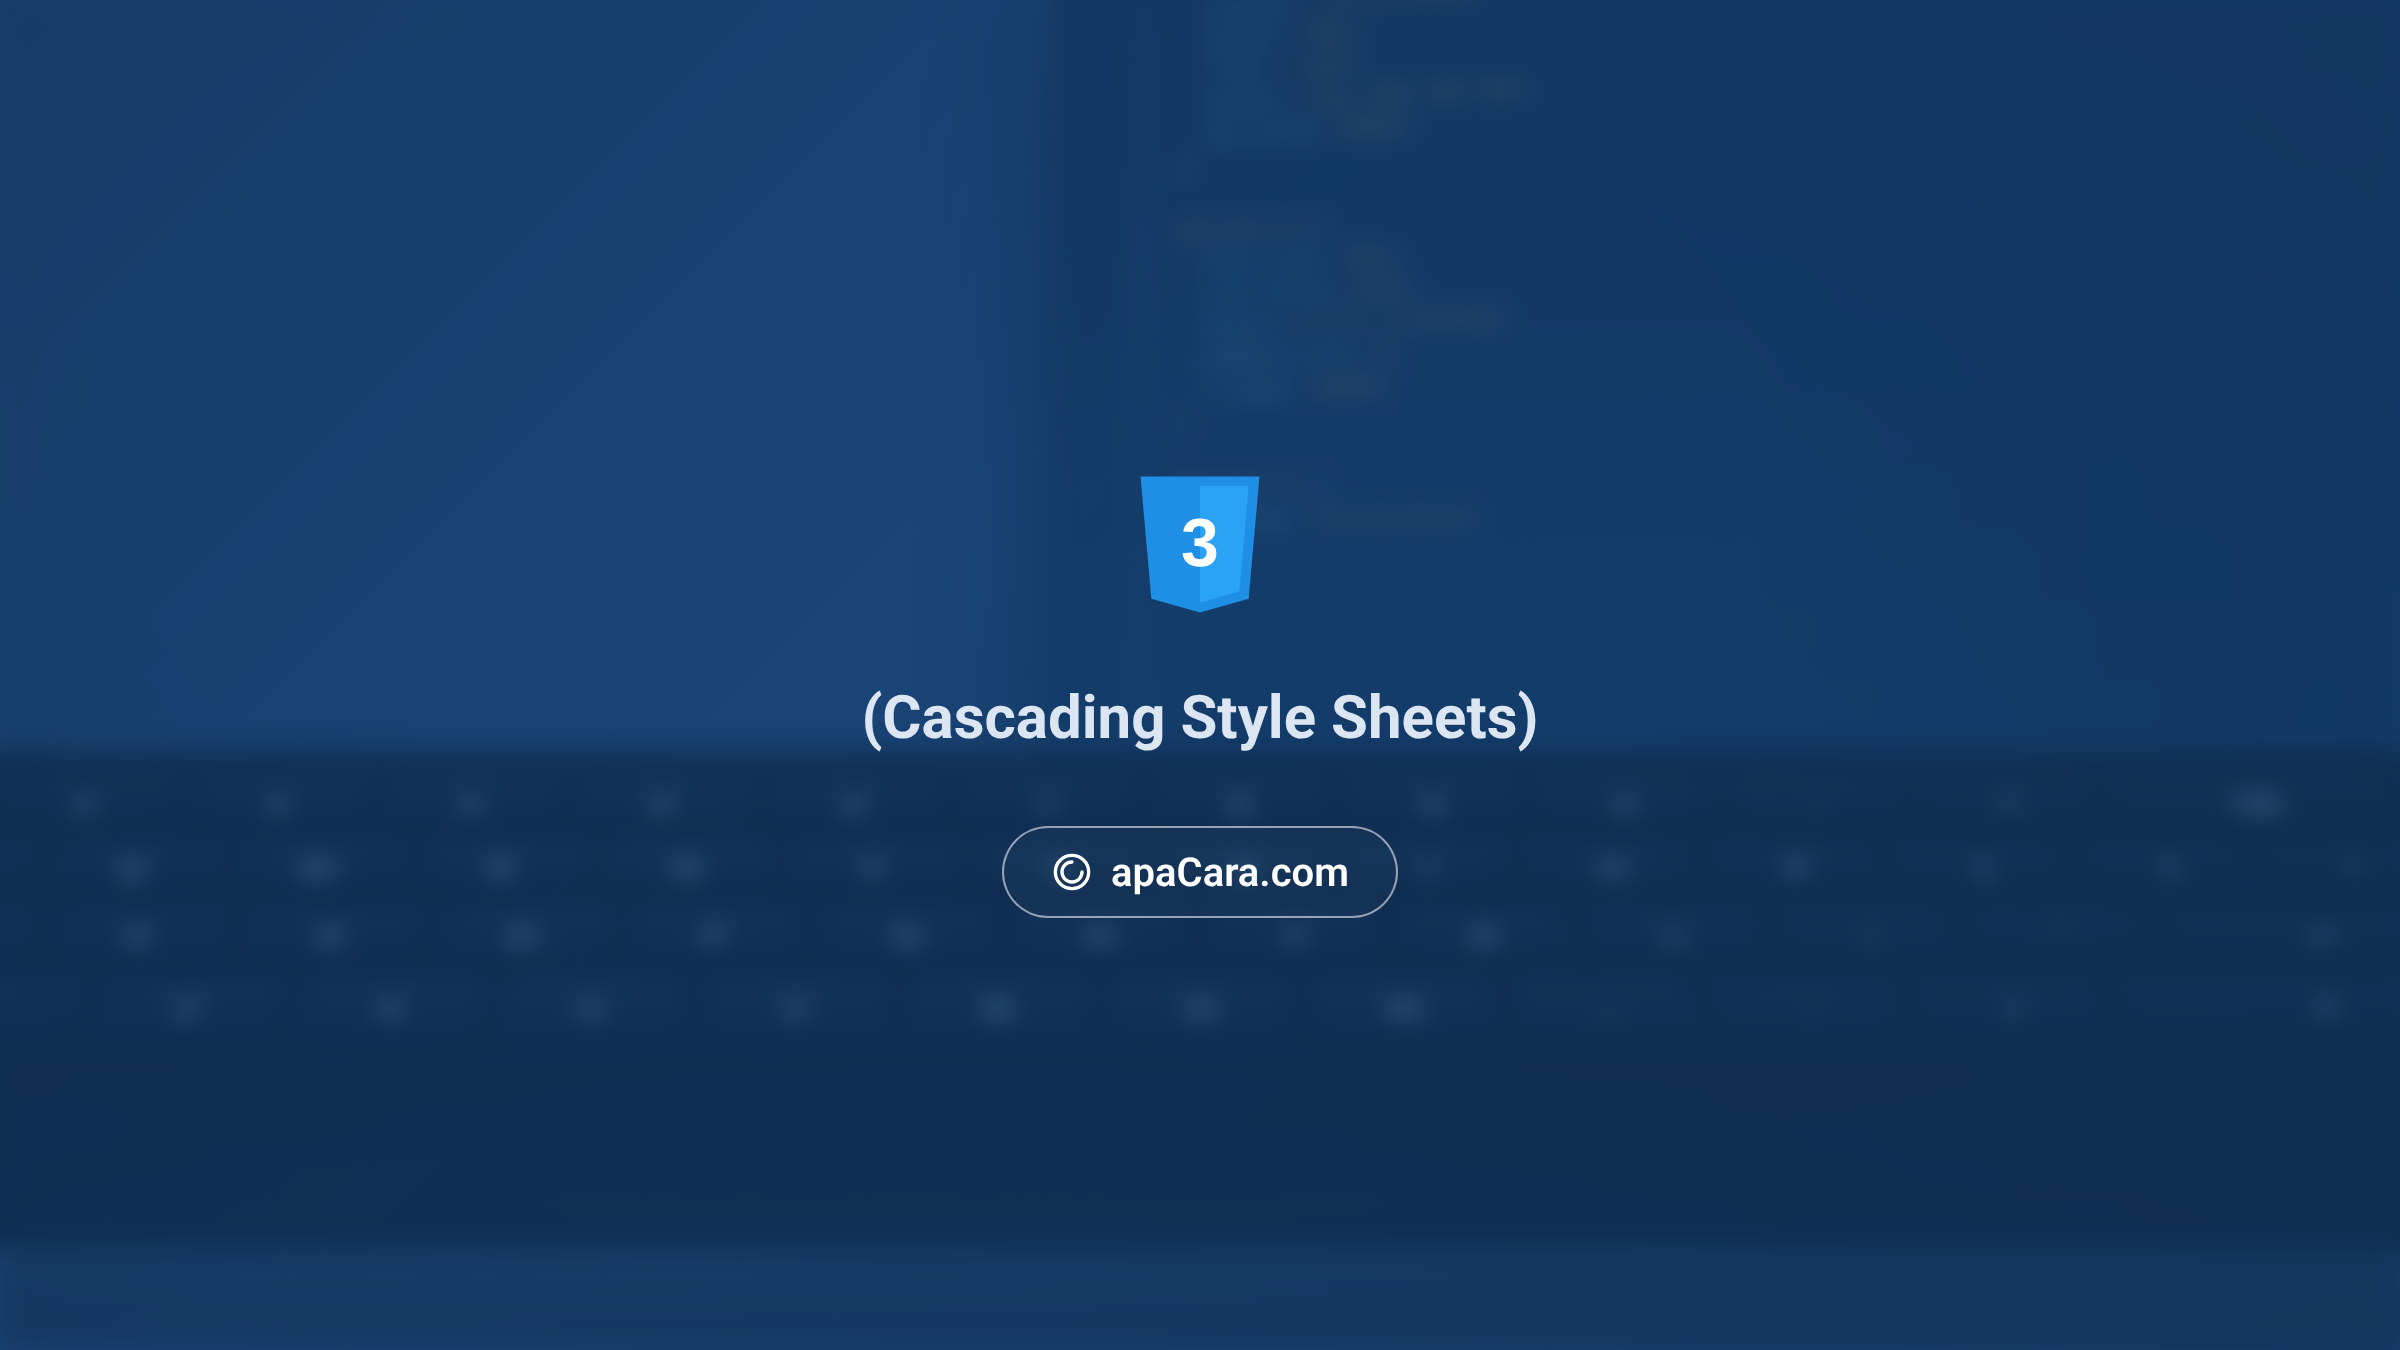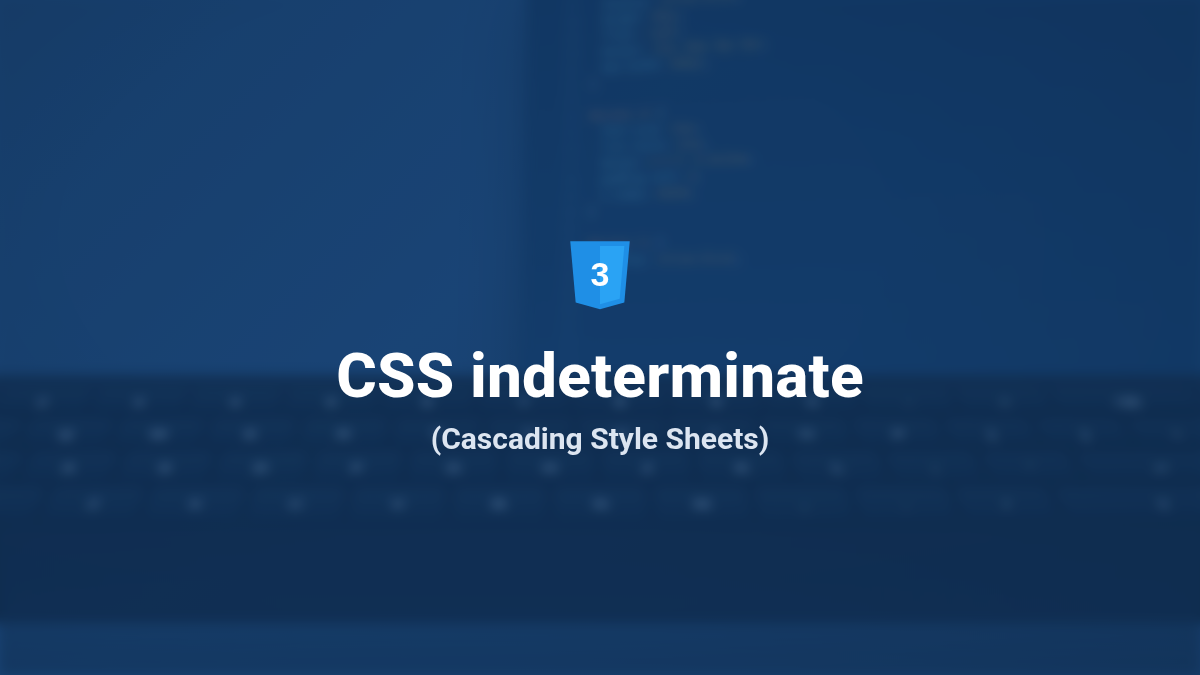--- a/index.html
+++ b/index.html
@@ -263,18 +263,26 @@
 
   <div class="overlay-tint"></div>
 
   <div class="content">
     <svg class="css3-badge" viewBox="0 0 128 146">
       <path fill="#1f8fe6" d="M8 0h112l-10.2 115.2L64 128 18.2 115.2 8 0z"></path>
       <path fill="#2aa3f4" d="M64 9v109.6l37.1-10.4L109.8 9H64z"></path>
       <text x="64" y="84" text-anchor="middle" font-family="Arial, sans-serif" font-weight="800" font-size="64" fill="#ffffff">3</text>
     </svg>
 
-    <div class="title">CSS indeterminate</div>
     <div class="subtitle">(Cascading Style Sheets)</div>
 
+    <div class="brand-pill">
+      <span class="brand-logo">
+        <svg viewBox="0 0 24 24" width="20" height="20">
+          <circle cx="12" cy="12" r="10" fill="none" stroke="#ffffff" stroke-width="2"></circle>
+          <path d="M12 6a6 6 0 1 0 6 6" fill="none" stroke="#ffffff" stroke-width="2" stroke-linecap="round"></path>
+        </svg>
+      </span>
+      <span>apaCara.com</span>
+    </div>
   </div>
 
 </div>
 
 </body></html>

